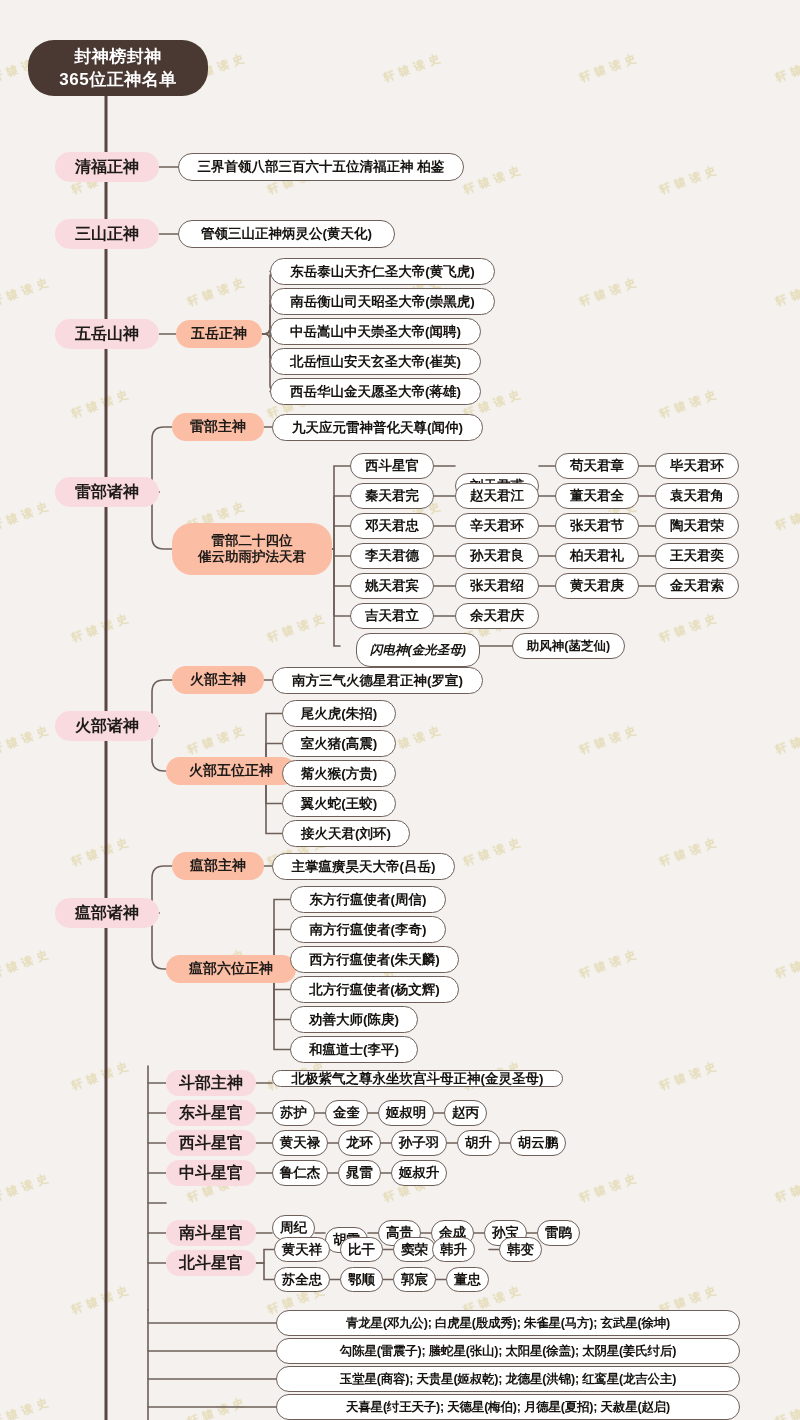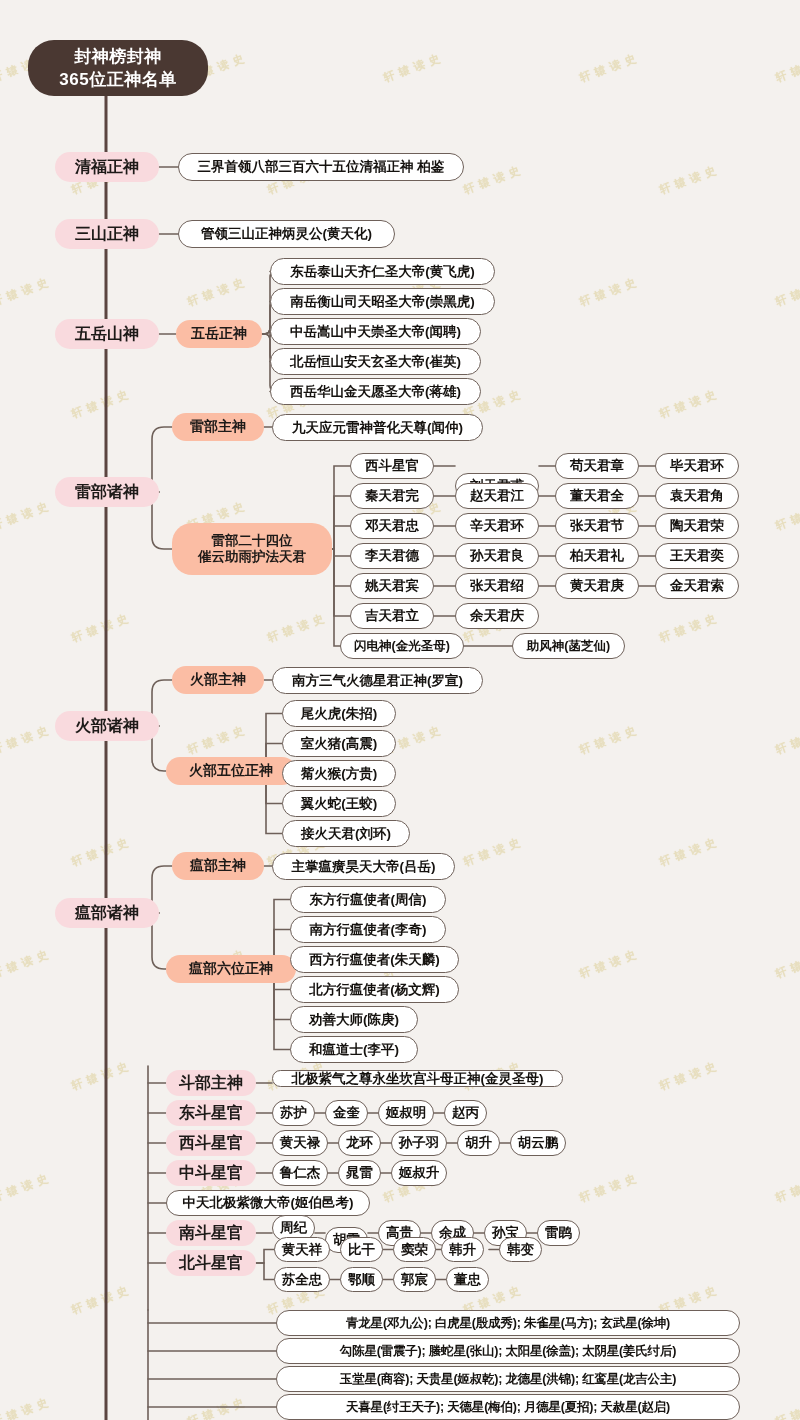--- a/index.html
+++ b/index.html
@@ -305,21 +305,21 @@
     <div class="node leaf" style="left: 350px; top: 543px; width: 84px; height: 26px;">李天君德</div>
     <div class="node leaf" style="left: 455px; top: 543px; width: 84px; height: 26px;">孙天君良</div>
     <div class="node leaf" style="left: 555px; top: 543px; width: 84px; height: 26px;">柏天君礼</div>
     <div class="node leaf" style="left: 655px; top: 543px; width: 84px; height: 26px;">王天君奕</div>
     <div class="node leaf" style="left: 350px; top: 573px; width: 84px; height: 26px;">姚天君宾</div>
     <div class="node leaf" style="left: 455px; top: 573px; width: 84px; height: 26px;">张天君绍</div>
     <div class="node leaf" style="left: 555px; top: 573px; width: 84px; height: 26px;">黄天君庚</div>
     <div class="node leaf" style="left: 655px; top: 573px; width: 84px; height: 26px;">金天君索</div>
     <div class="node leaf" style="left: 350px; top: 603px; width: 84px; height: 26px;">吉天君立</div>
     <div class="node leaf" style="left: 455px; top: 603px; width: 84px; height: 26px;">余天君庆</div>
-    <div class="node leaf tiny" style="left: 340px; top: 633px; width: 124px; height: 26px;">闪电神(金光圣母)</div>
+    <div class="node leaf tiny" style="left: 356px; top: 633px; width: 124px; height: 34px; font-style: italic;">闪电神(金光圣母)</div>
     <div class="node leaf tiny" style="left: 512px; top: 633px; width: 113px; height: 26px;">助风神(菡芝仙)</div>
     <div class="node lvl1" style="left: 55px; top: 711px; width: 104px; height: 30px;">火部诸神</div>
     <div class="node lvl2" style="left: 172px; top: 666px; width: 92px; height: 28px;">火部主神</div>
     <div class="node lvl2" style="left: 166px; top: 757px; width: 130px; height: 28px;">火部五位正神</div>
     <div class="node leaf" style="left: 272px; top: 667px; width: 211px; height: 27px;">南方三气火德星君正神(罗宣)</div>
     <div class="node leaf" style="left: 282px; top: 700px; width: 114px; height: 27px;">尾火虎(朱招)</div>
     <div class="node leaf" style="left: 282px; top: 730px; width: 114px; height: 27px;">室火猪(高震)</div>
     <div class="node leaf" style="left: 282px; top: 760px; width: 114px; height: 27px;">觜火猴(方贵)</div>
     <div class="node leaf" style="left: 282px; top: 790px; width: 114px; height: 27px;">翼火蛇(王蛟)</div>
     <div class="node leaf" style="left: 282px; top: 820px; width: 128px; height: 27px;">接火天君(刘环)</div>
@@ -343,33 +343,32 @@
     <div class="node lvl1" style="left: 166px; top: 1130px; width: 90px; height: 26px;">西斗星官</div>
     <div class="node leaf" style="left: 272px; top: 1130px; width: 56px; height: 26px;">黄天禄</div>
     <div class="node leaf" style="left: 338px; top: 1130px; width: 43px; height: 26px;">龙环</div>
     <div class="node leaf" style="left: 391px; top: 1130px; width: 56px; height: 26px;">孙子羽</div>
     <div class="node leaf" style="left: 457px; top: 1130px; width: 43px; height: 26px;">胡升</div>
     <div class="node leaf" style="left: 510px; top: 1130px; width: 56px; height: 26px;">胡云鹏</div>
     <div class="node lvl1" style="left: 166px; top: 1160px; width: 90px; height: 26px;">中斗星官</div>
     <div class="node leaf" style="left: 272px; top: 1160px; width: 56px; height: 26px;">鲁仁杰</div>
     <div class="node leaf" style="left: 338px; top: 1160px; width: 43px; height: 26px;">晁雷</div>
     <div class="node leaf" style="left: 391px; top: 1160px; width: 56px; height: 26px;">姬叔升</div>
-    <div class="node leaf" style="left: 166px; top: 1190px; width: 204px; height: 26px;">中天北极紫微大帝(姬伯邑考)</div>
     <div class="node lvl1" style="left: 166px; top: 1220px; width: 90px; height: 26px;">南斗星官</div>
     <div class="node leaf" style="left: 272px; top: 1215px; width: 43px; height: 26px;">周纪</div>
     <div class="node leaf" style="left: 325px; top: 1220px; width: 43px; height: 26px; margin-top: 7px;">胡雷</div>
     <div class="node leaf" style="left: 378px; top: 1220px; width: 43px; height: 26px;">高贵</div>
     <div class="node leaf" style="left: 431px; top: 1220px; width: 43px; height: 26px;">余成</div>
     <div class="node leaf" style="left: 484px; top: 1220px; width: 43px; height: 26px;">孙宝</div>
     <div class="node leaf" style="left: 537px; top: 1220px; width: 43px; height: 26px;">雷鹍</div>
     <div class="node lvl1" style="left: 166px; top: 1250px; width: 90px; height: 26px;">北斗星官</div>
     <div class="node leaf" style="left: 274px; top: 1237px; width: 56px; height: 25px;">黄天祥</div>
     <div class="node leaf" style="left: 340px; top: 1237px; width: 43px; height: 25px;">比干</div>
     <div class="node leaf" style="left: 393px; top: 1237px; width: 43px; height: 25px;">窦荣</div>
-    <div class="node leaf" style="left: 441px; top: 1237px; width: 43px; height: 25px;">韩升</div>
+    <div class="node leaf" style="left: 432px; top: 1237px; width: 43px; height: 25px;">韩升</div>
     <div class="node leaf" style="left: 499px; top: 1237px; width: 43px; height: 25px;">韩变</div>
     <div class="node leaf" style="left: 274px; top: 1267px; width: 56px; height: 25px;">苏全忠</div>
     <div class="node leaf" style="left: 340px; top: 1267px; width: 43px; height: 25px;">鄂顺</div>
     <div class="node leaf" style="left: 393px; top: 1267px; width: 43px; height: 25px;">郭宸</div>
     <div class="node leaf" style="left: 446px; top: 1267px; width: 43px; height: 25px;">董忠</div>
     <div class="node leaf list" style="left: 276px; top: 1310px; width: 464px; height: 26px;">青龙星(邓九公); 白虎星(殷成秀); 朱雀星(马方); 玄武星(徐坤)</div>
     <div class="node leaf list" style="left: 276px; top: 1338px; width: 464px; height: 26px;">勾陈星(雷震子); 螣蛇星(张山); 太阳星(徐盖); 太阴星(姜氏纣后)</div>
     <div class="node leaf list" style="left: 276px; top: 1366px; width: 464px; height: 26px;">玉堂星(商容); 天贵星(姬叔乾); 龙德星(洪锦); 红鸾星(龙吉公主)</div>
     <div class="node leaf list" style="left: 276px; top: 1394px; width: 464px; height: 26px;">天喜星(纣王天子); 天德星(梅伯); 月德星(夏招); 天赦星(赵启)</div>
   </div>

